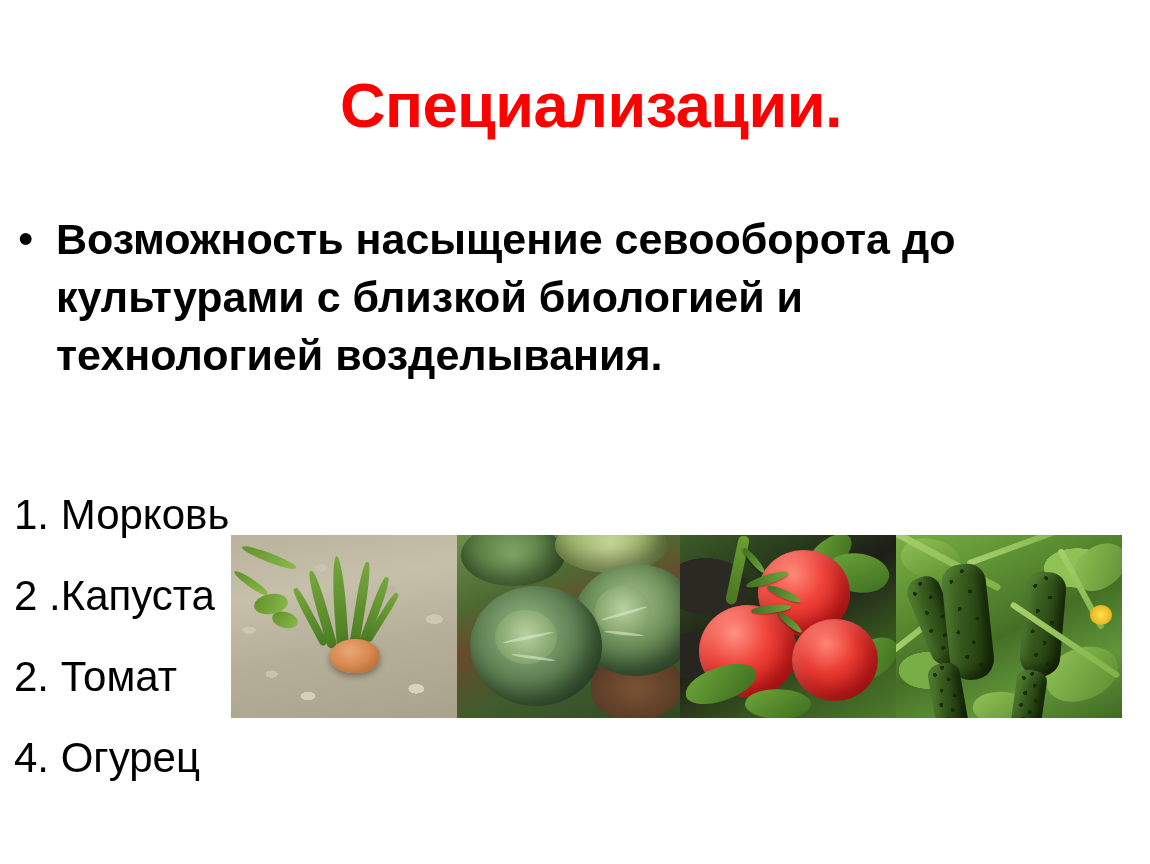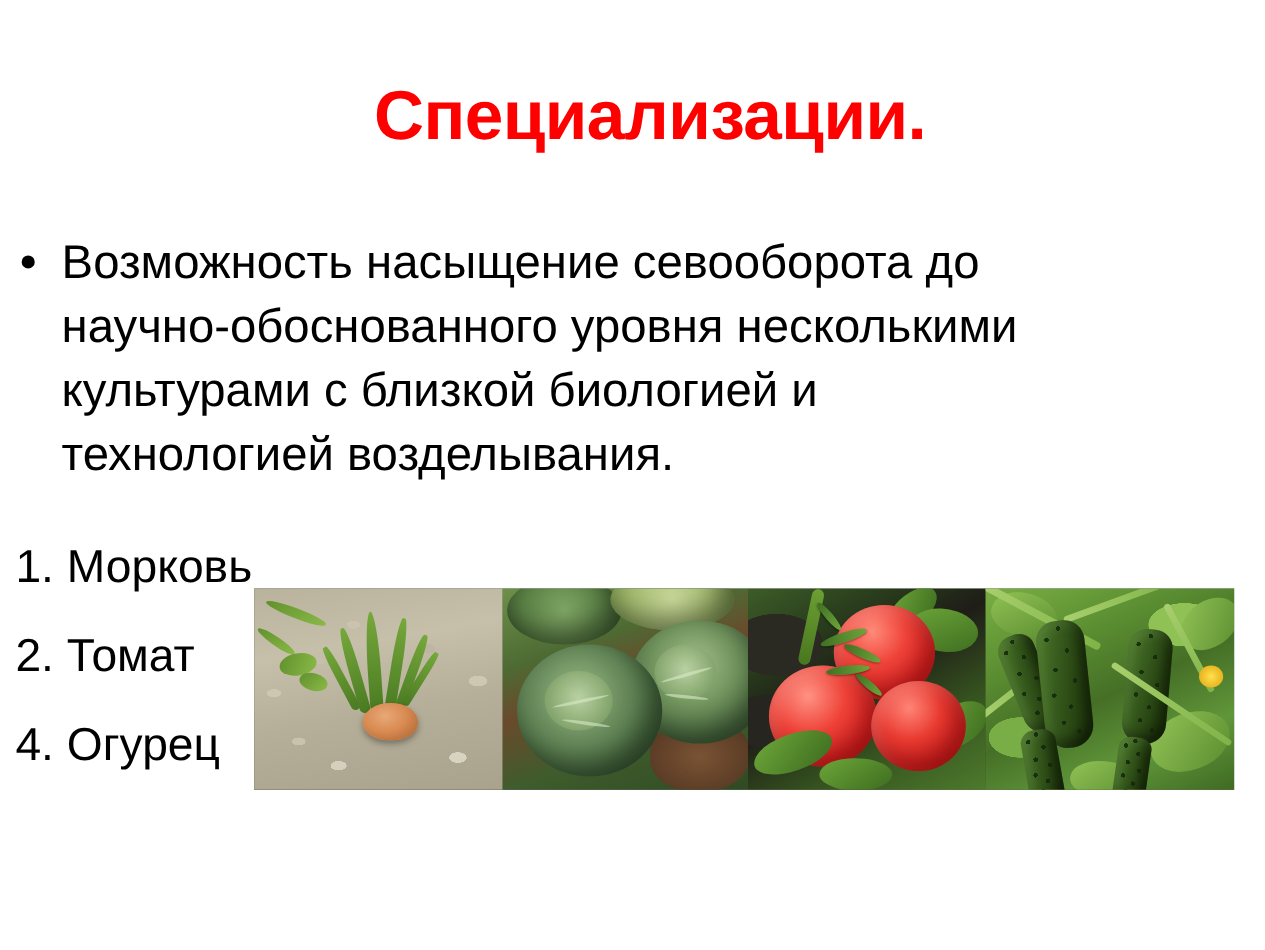--- a/index.html
+++ b/index.html
@@ -56,20 +56,21 @@
   }
   .bullet-text {
     flex: 1 1 auto;
     font-size: 43px;
     line-height: 58px;
     color: #000000;
   }
   .bullet-text .tline {
     display: block;
     white-space: nowrap;
+    font-weight: bold;
   }
 
   
   #numbered-list {
     position: absolute;
     left: 14px;
     top: 462px;
     width: 430px;
     z-index: 3;
   }
@@ -342,29 +343,29 @@
 
 <div id="slide">
 
   <div id="slide-title">Специализации.</div>
 
   <div id="bullet-block">
     <div class="bullet-row">
       <div class="bullet-marker">•</div>
       <div class="bullet-text">
         <span class="tline">Возможность насыщение севооборота до</span>
-        <span class="tline">научно-обоснованного уровня несколькими</span>
         <span class="tline">культурами с близкой биологией и</span>
         <span class="tline">технологией возделывания.</span>
       </div>
     </div>
   </div>
 
   <div id="numbered-list">
     <div class="num-item">1. Морковь</div>
+    <div class="num-item">2 .Капуста</div>
     <div class="num-item">2. Томат</div>
     <div class="num-item">4. Огурец</div>
   </div>
 
   <div id="photo-strip">
 
     <div class="photo-panel panel-carrot">
       <div class="carrot-sprig cs1"></div>
       <div class="carrot-sprig cs4"></div>
       <div class="carrot-sprig cs2"></div>

